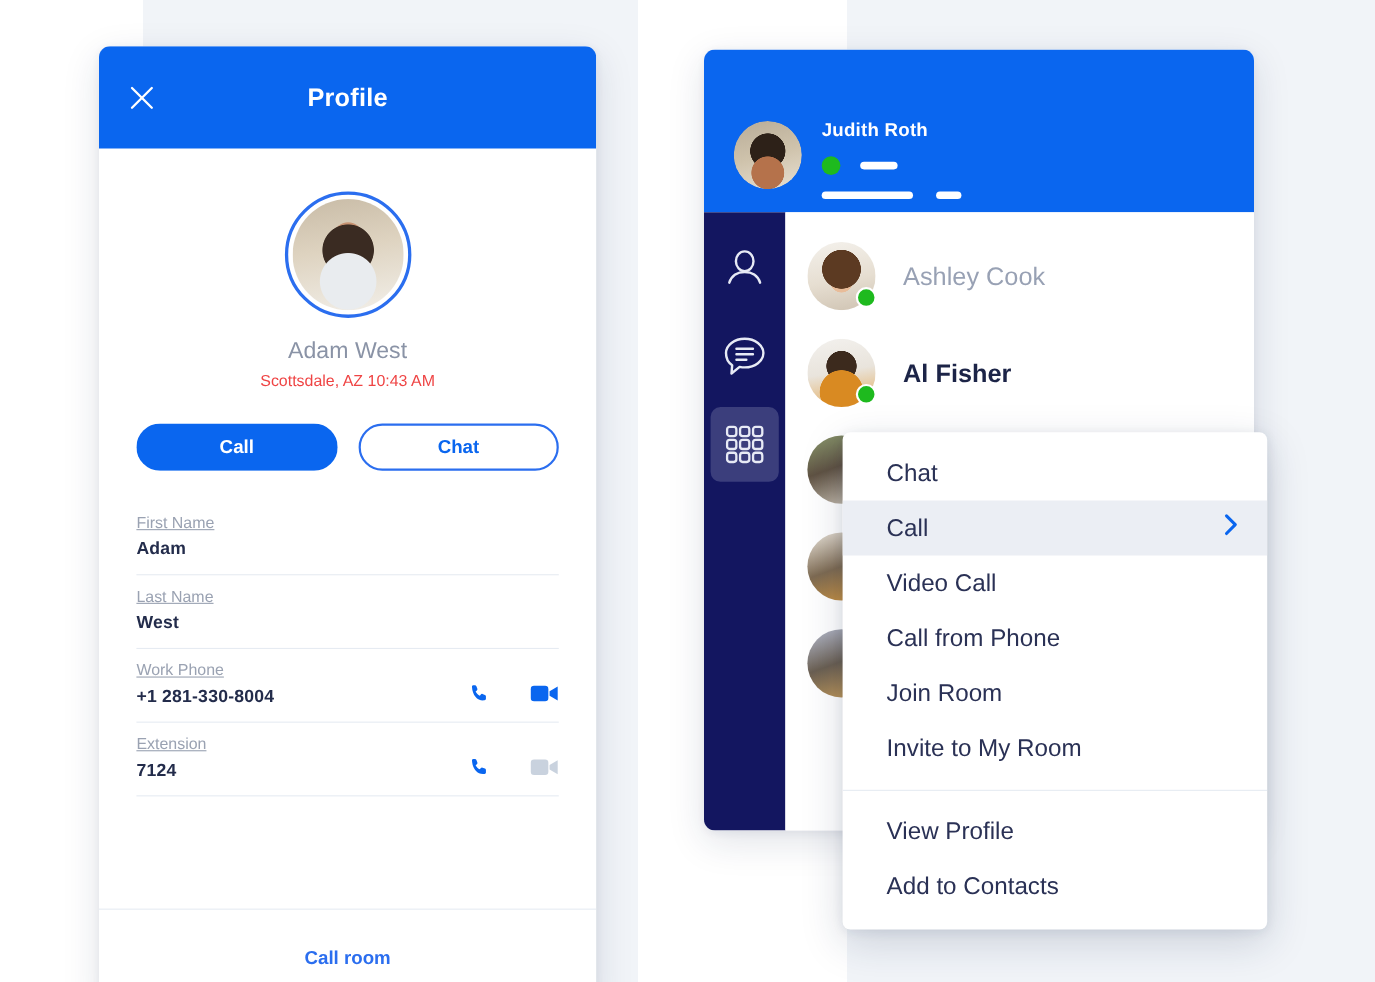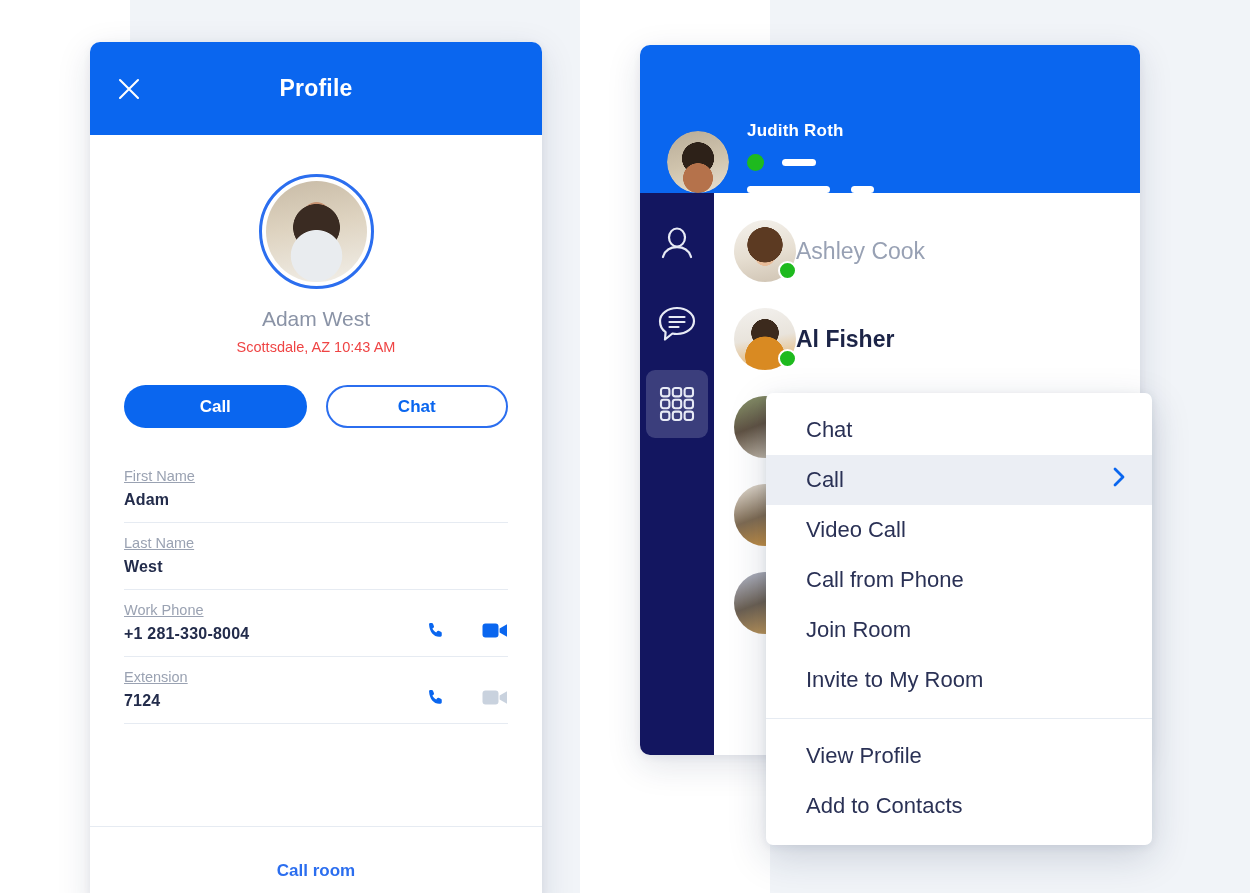--- a/index.html
+++ b/index.html
@@ -118,21 +118,21 @@
     border-top: 1px solid #E6EBF2;
     display: flex; align-items: center; justify-content: center;
   }
   #call-room-button { font-size: 17px; font-weight: 700; color: #2B6EEF; cursor: pointer; }
 
   
   #messenger-card { left: 640px; top: 45px; width: 500px; height: 710px; }
 
   #messenger-header {
     height: 148px; background: var(--blue);
-    display: flex; align-items: flex-end; padding: 44px 0 0 27px;
+    display: flex; align-items: center; padding: 44px 0 0 27px;
   }
   #user-avatar { width: 62px; height: 62px; border-radius: 50%; overflow: hidden; flex: none; }
   #user-meta { margin-left: 18px; padding-top: 7px; }
   #user-name { color: #ffffff; font-size: 17px; font-weight: 700; letter-spacing: .2px; }
   #user-status-row { display: flex; align-items: center; margin-top: 13px; }
   #status-dot {
     width: 17px; height: 17px; border-radius: 50%; background: var(--green);
   }
   .redact-bar { height: 7px; border-radius: 4px; background: #ffffff; }
   #status-bar-1 { width: 34px; margin-left: 18px; }
@@ -160,21 +160,21 @@
   .contact-row {
     display: flex; align-items: center; height: 88px; padding-left: 20px; cursor: pointer;
   }
   .contact-avatar { width: 62px; height: 62px; border-radius: 50%; position: relative; flex: none; }
   .contact-avatar .avatar-img { width: 100%; height: 100%; }
   .presence {
     position: absolute; right: -1px; bottom: 2px;
     width: 19px; height: 19px; border-radius: 50%; background: var(--green);
     border: 2.5px solid #ffffff;
   }
-  .contact-name { font-size: 23px; }
+  .contact-name { margin-left: 25px; font-size: 23px; }
   .contact-name.muted { color: #98A1B4; font-weight: 400; }
   .contact-name.strong { color: #1C2447; font-weight: 700; }
 
   
   #context-menu {
     position: absolute; left: 766px; top: 393px; width: 386px;
     background: #ffffff; border-radius: 7px;
     box-shadow: 0 12px 38px rgba(25,40,80,0.17), 0 2px 10px rgba(25,40,80,0.08);
     padding: 12px 0 14px; overflow: hidden;
   }

